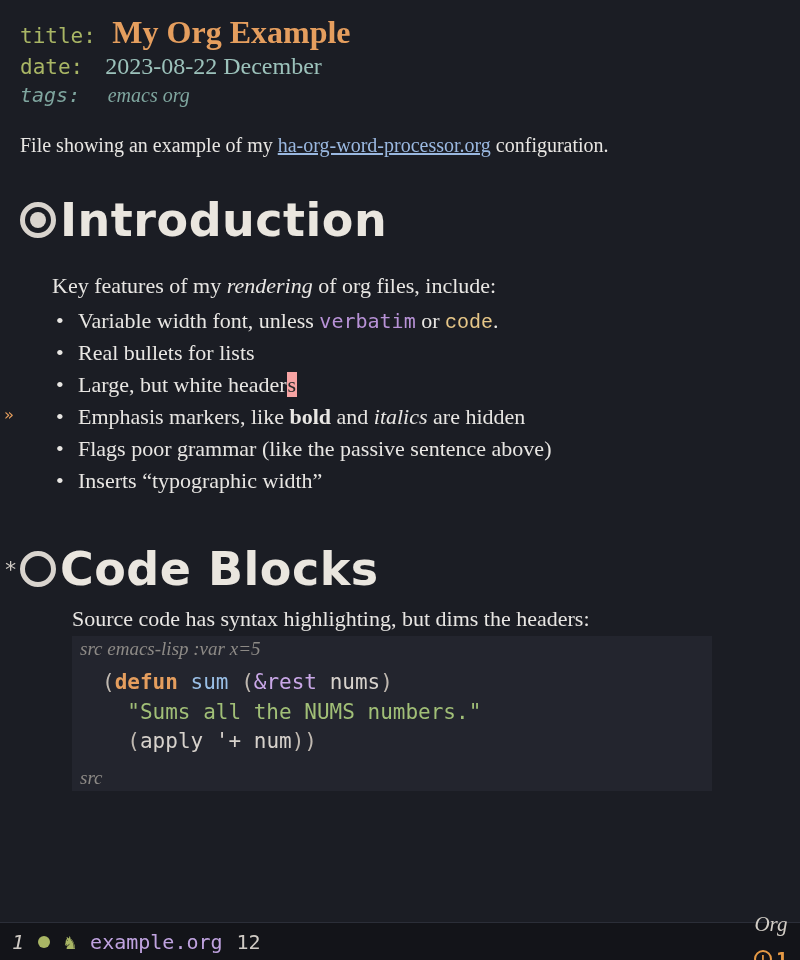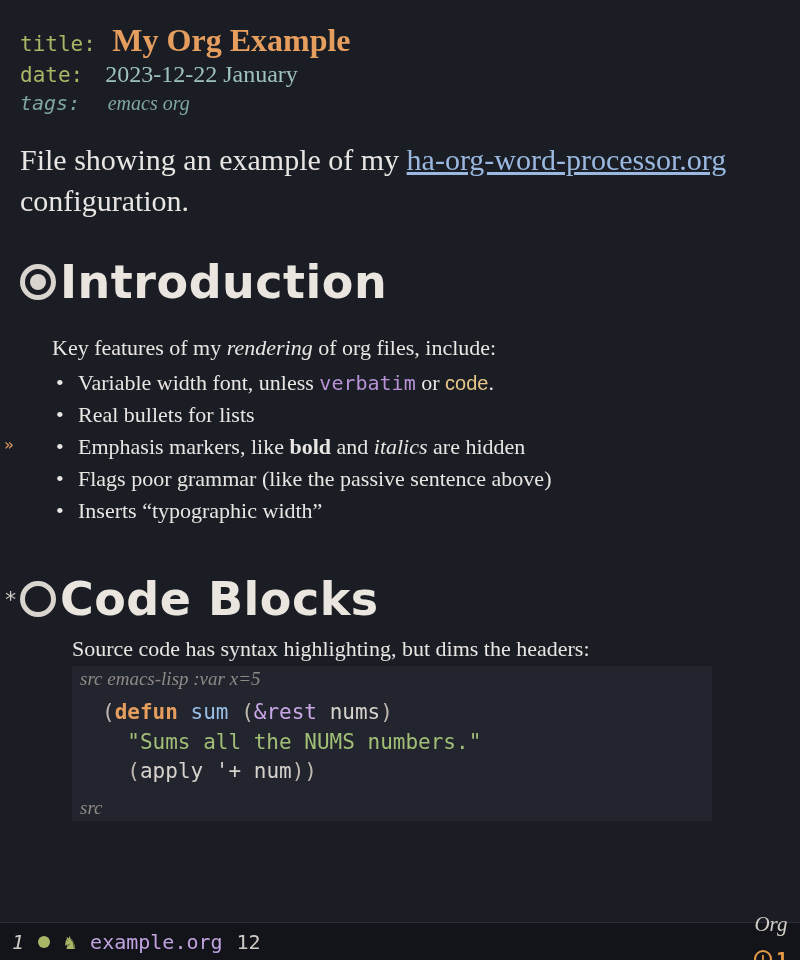--- a/index.html
+++ b/index.html
@@ -26,21 +26,21 @@
   html, body {
     margin: 0; padding: 0;
     width: 800px; height: 960px;
     background: var(--bg);
     color: var(--fg);
     font-family: Georgia, "Times New Roman", serif;
     font-size: 20px;
     overflow: hidden;
   }
   .buffer {
-    padding: 20px 20px 0 20px;
+    padding: 12px 20px 0 20px;
     height: 902px;
     position: relative;
   }
   
   .meta-line { margin: 2px 0; font-size: 22px; }
   .meta-key {
     font-family: ui-monospace, "SF Mono", Menlo, Consolas, monospace;
     color: var(--olive);
     font-size: 21px;
   }
@@ -50,21 +50,21 @@
     font-size: 32px;
   }
   .meta-val-author { color: var(--teal); font-size: 24px; }
   .meta-val-date   { color: var(--teal); font-size: 24px; }
   .meta-key-tags {
     font-family: ui-monospace, "SF Mono", Menlo, Consolas, monospace;
     color: var(--teal-dim); font-style: italic; font-size: 20px;
   }
   .meta-val-tags { color: var(--teal-dim); font-style: italic; font-size: 20px; }
 
-  .para { margin: 24px 0 0 0; font-size: 30px; line-height: 1.35; }
+  .para { margin: 24px 0 0 0; font-size: 20px; line-height: 1.35; }
   a.org-link { color: var(--blue); text-decoration: underline; }
 
   
   .h1-row { display: flex; align-items: center; gap: 4px; margin-top: 34px; }
   .h1-bullet {
     width: 36px; height: 36px; border-radius: 50%;
     border: 5px solid #d9d4ce; display: inline-block;
   }
   .h1-bullet.inner::after {
     content: ""; display:block; width:16px; height:16px; border-radius:50%;
@@ -84,21 +84,21 @@
   ul.org-list { list-style: none; padding-left: 22px; margin: 6px 0 0 0; }
   ul.org-list li { position: relative; padding-left: 4px; line-height: 1.45; }
   ul.org-list li::before {
     content: "•"; position: absolute; left: -18px; color: var(--fg);
   }
   .verbatim {
     font-family: ui-monospace, "SF Mono", Menlo, Consolas, monospace;
     color: var(--violet); font-size: 20px;
   }
   .code-inline {
-    font-family: Liberation Sans, sans-serif;
+    font-family: Liberation Mono, monospace;
     color: var(--yellow); font-size: 20px;
   }
   .cursor-char { background: var(--pink-cursor); color: #2a2a2a; padding: 0 1px; }
   em.ital { font-style: italic; }
   strong.bold { font-weight: 700; }
 
   
   .fringe-arrow {
     position: absolute; left: 2px; color: var(--orange);
     font-family: ui-monospace, Menlo, monospace; font-size: 16px;
@@ -156,21 +156,21 @@
 <div class="buffer">
 
   <div class="meta-line">
     <span class="meta-key">title:</span>
     <span>&nbsp;</span>
     <span class="meta-val-title">My Org Example</span>
   </div>
   <div class="meta-line">
     <span class="meta-key">date:</span>
     <span>&nbsp;&nbsp;</span>
-    <span class="meta-val-date">2023-12-22 January</span>
+    <span class="meta-val-date">2023-08-22 December</span>
   </div>
   <div class="meta-line">
     <span class="meta-key-tags">tags:</span>
     <span>&nbsp;&nbsp;&nbsp;</span>
     <span class="meta-val-tags">emacs org</span>
   </div>
 
   <p class="para">
     <span>File showing an example of my </span><a href="#" class="org-link">ha-org-word-processor.org</a><span> configuration.</span>
   </p>
@@ -182,20 +182,23 @@
 
   <div class="body-indent">
     <p>
       <span>Key features of my </span><em class="ital">rendering</em><span> of org files, include:</span>
     </p>
     <ul class="org-list">
       <li>
         <span>Variable width font, unless </span><span class="verbatim">verbatim</span><span> or </span><span class="code-inline">code</span><span>.</span>
       </li>
       <li>Real bullets for lists</li>
+      <li>
+        <span>Large, but white header</span><span class="cursor-char">s</span>
+      </li>
       <li style="position:relative;">
         <span class="fringe-arrow" style="left:-70px; top:2px;">»</span>
         <span>Emphasis markers, like </span><strong class="bold">bold</strong><span> and </span><em class="ital">italics</em><span> are hidden</span>
       </li>
       <li>Flags poor grammar (like the passive sentence above)</li>
       <li>Inserts “typographic width”</li>
     </ul>
   </div>
 
   <div class="h1-row" style="margin-top:46px; position:relative;">

